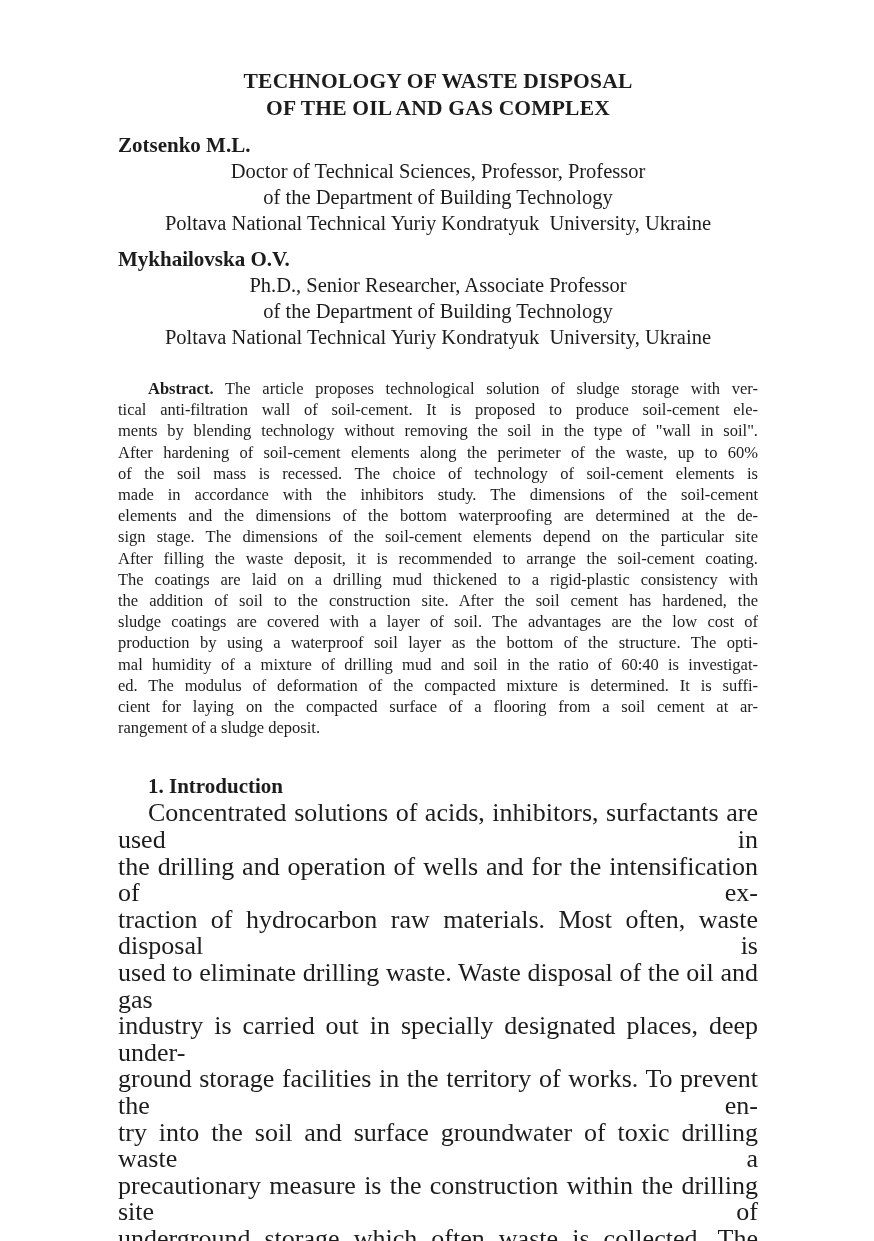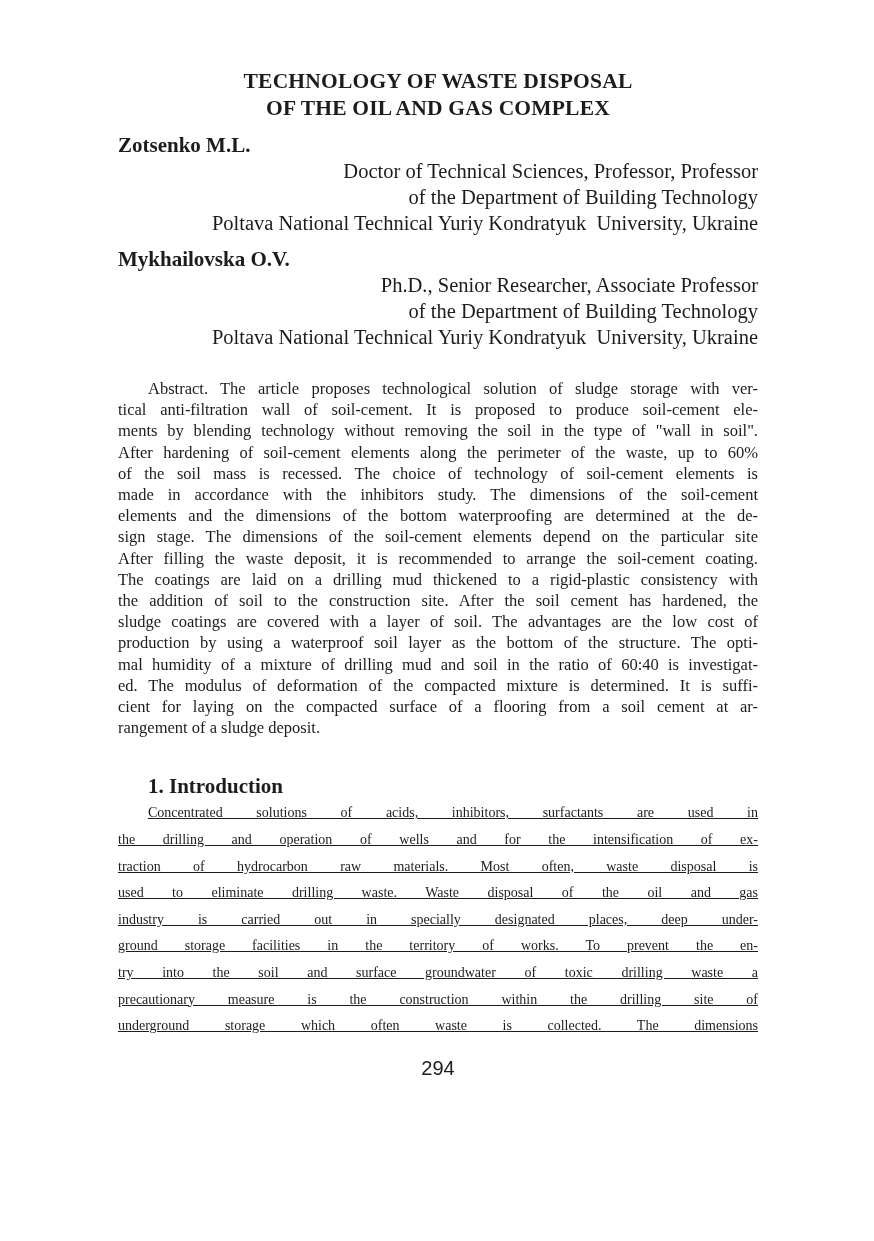--- a/index.html
+++ b/index.html
@@ -31,57 +31,56 @@
   .author-name {
     margin-top: 10px;
     font-size: 21px;
     font-weight: bold;
     line-height: 26px;
     text-align: left;
   }
   .author-line {
     font-size: 20.5px;
     line-height: 26px;
-    text-align: right;
+    text-align: center;
     white-space: pre-wrap;
   }
   .abstract {
     margin-top: 28px;
     font-size: 16.5px;
     line-height: 21.2px;
   }
   .abstract-first-line {
     text-align: justify;
     text-align-last: justify;
     padding-left: 30px;
   }
   .abstract-label {
-    font-weight: normal;
+    font-weight: bold;
   }
   .abs-line {
     text-align: justify;
     text-align-last: justify;
   }
   .abs-lines div:last-child {
     text-align: left;
     text-align-last: left;
   }
   .section-heading {
     margin-top: 35px;
     font-size: 21px;
     font-weight: bold;
     line-height: 27px;
     text-indent: 30px;
   }
   .intro-line {
-    font-size: 14px;
+    font-size: 26px;
     line-height: 26.6px;
     text-align: justify;
     text-align-last: justify;
-    text-decoration: underline;
   }
   .intro-lines div:first-child {
     text-indent: 30px;
   }
   .page-number {
     margin-top: 15px;
     font-family: "Liberation Sans", "DejaVu Sans", sans-serif;
     font-size: 20px;
     line-height: 26px;
     text-align: center;

